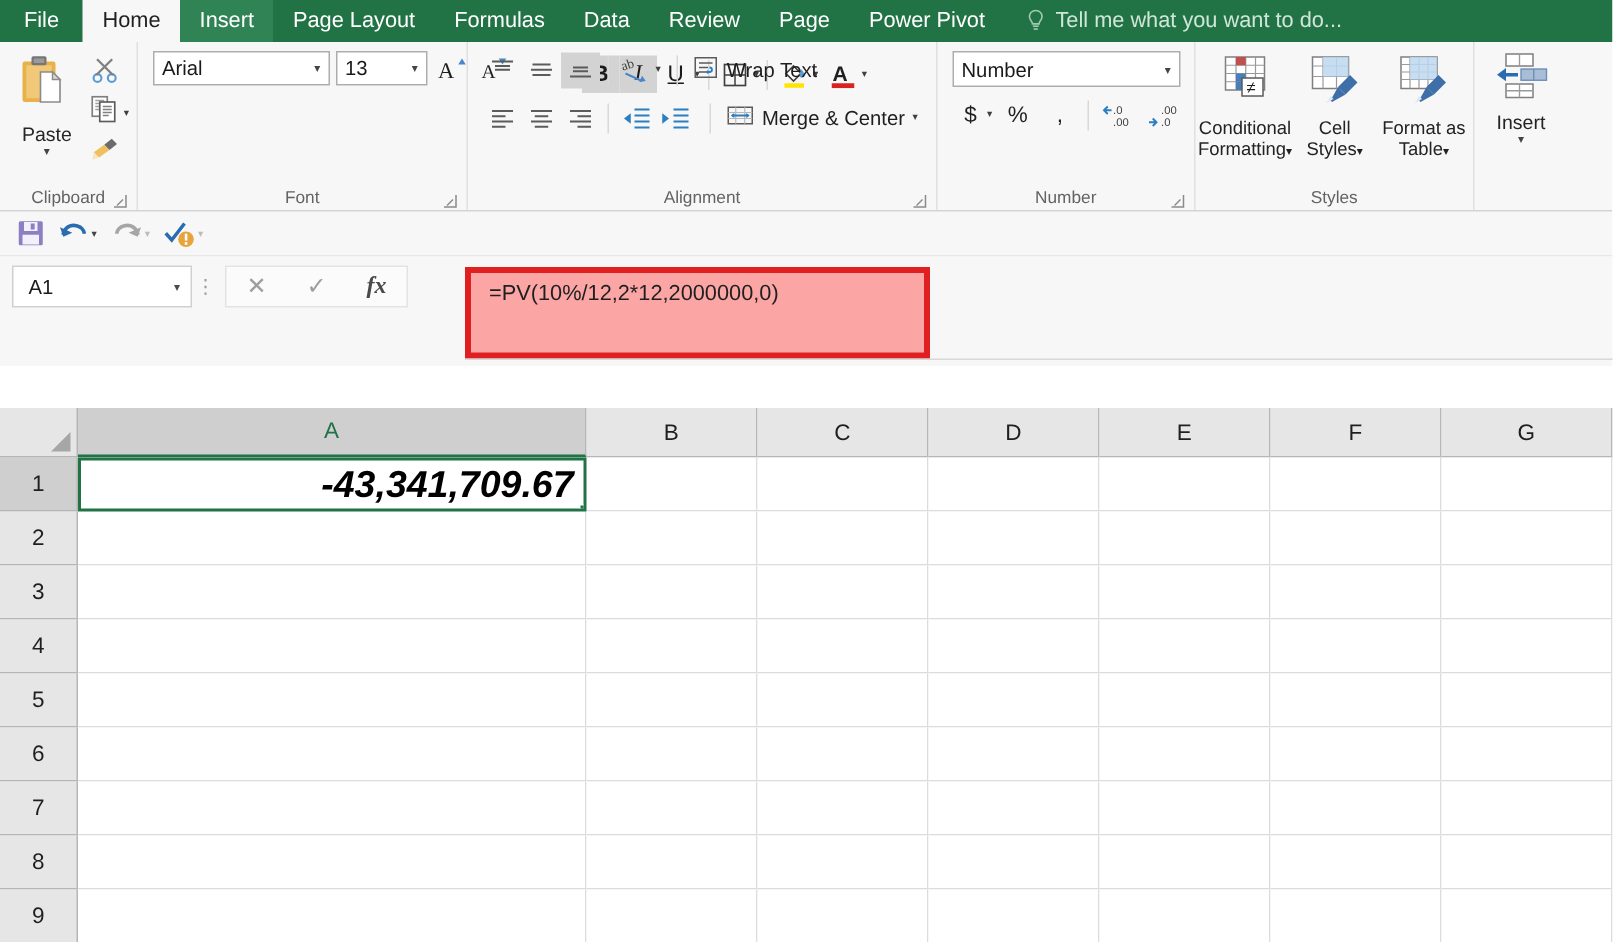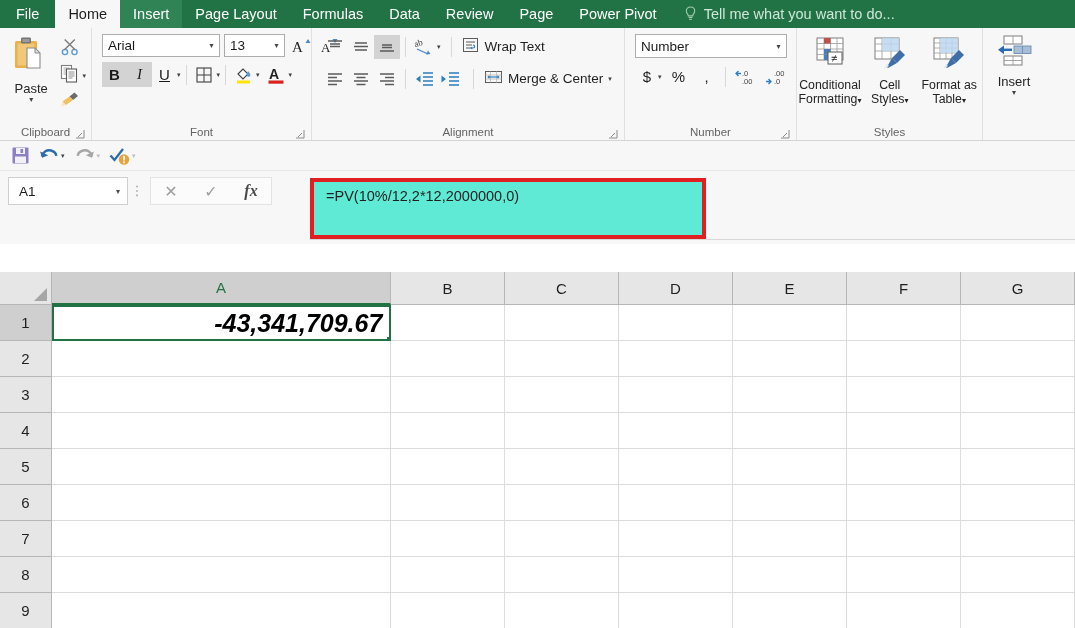--- a/index.html
+++ b/index.html
@@ -227,23 +227,23 @@
   .fx-btn {
     width: 40px; height: 26px;
     display: flex; align-items: center; justify-content: center;
     color: #9e9e9e; font-size: 16px;
   }
   .fx-btn.fx { color: #4a4a4a; font-size: 16px; font-style: italic;
                font-family: "Liberation Serif", serif; font-weight: bold; }
   .formula-wrap {
     position: absolute;
     left: 310px; top: 178px;
-    width: 396px; height: 61px;
+    width: 310px; height: 61px;
     border: 4px solid #e02020;
-    background: #5eead4;
+    background: #fca5a5;
     display: flex;
     align-items: flex-start;
     padding: 6px 0 0 12px;
   }
   .formula-text {
     font-size: 14.5px;
     color: #1f1f1f;
     white-space: nowrap;
   }
   .fbar-underline {
@@ -401,21 +401,21 @@
     <div class="group-label">Clipboard</div>
     <span class="dialog-launcher">
       <svg width="10" height="10" viewBox="0 0 10 10">
           <path d="M1 9h8V1" stroke="#8a8a8a" fill="none" stroke-width="1"></path>
           <path d="M3 8l4-4" stroke="#8a8a8a" stroke-width="1"></path>
         </svg>
     </span>
   </div>
 
   <div class="group g-font">
-    <div class="group-body" style="flex-direction:column; padding-left:7px;">
+    <div class="group-body" style="flex-direction:row; padding-left:7px;gap:44px;">
       <div class="font-row1">
         <div class="combo combo-fontname">
           <span class="cval">Arial</span>
           <span class="carrow">▾</span>
         </div>
         <div class="combo combo-fontsize">
           <span class="cval">13</span>
           <span class="carrow">▾</span>
         </div>
         <div class="icon-btn">

